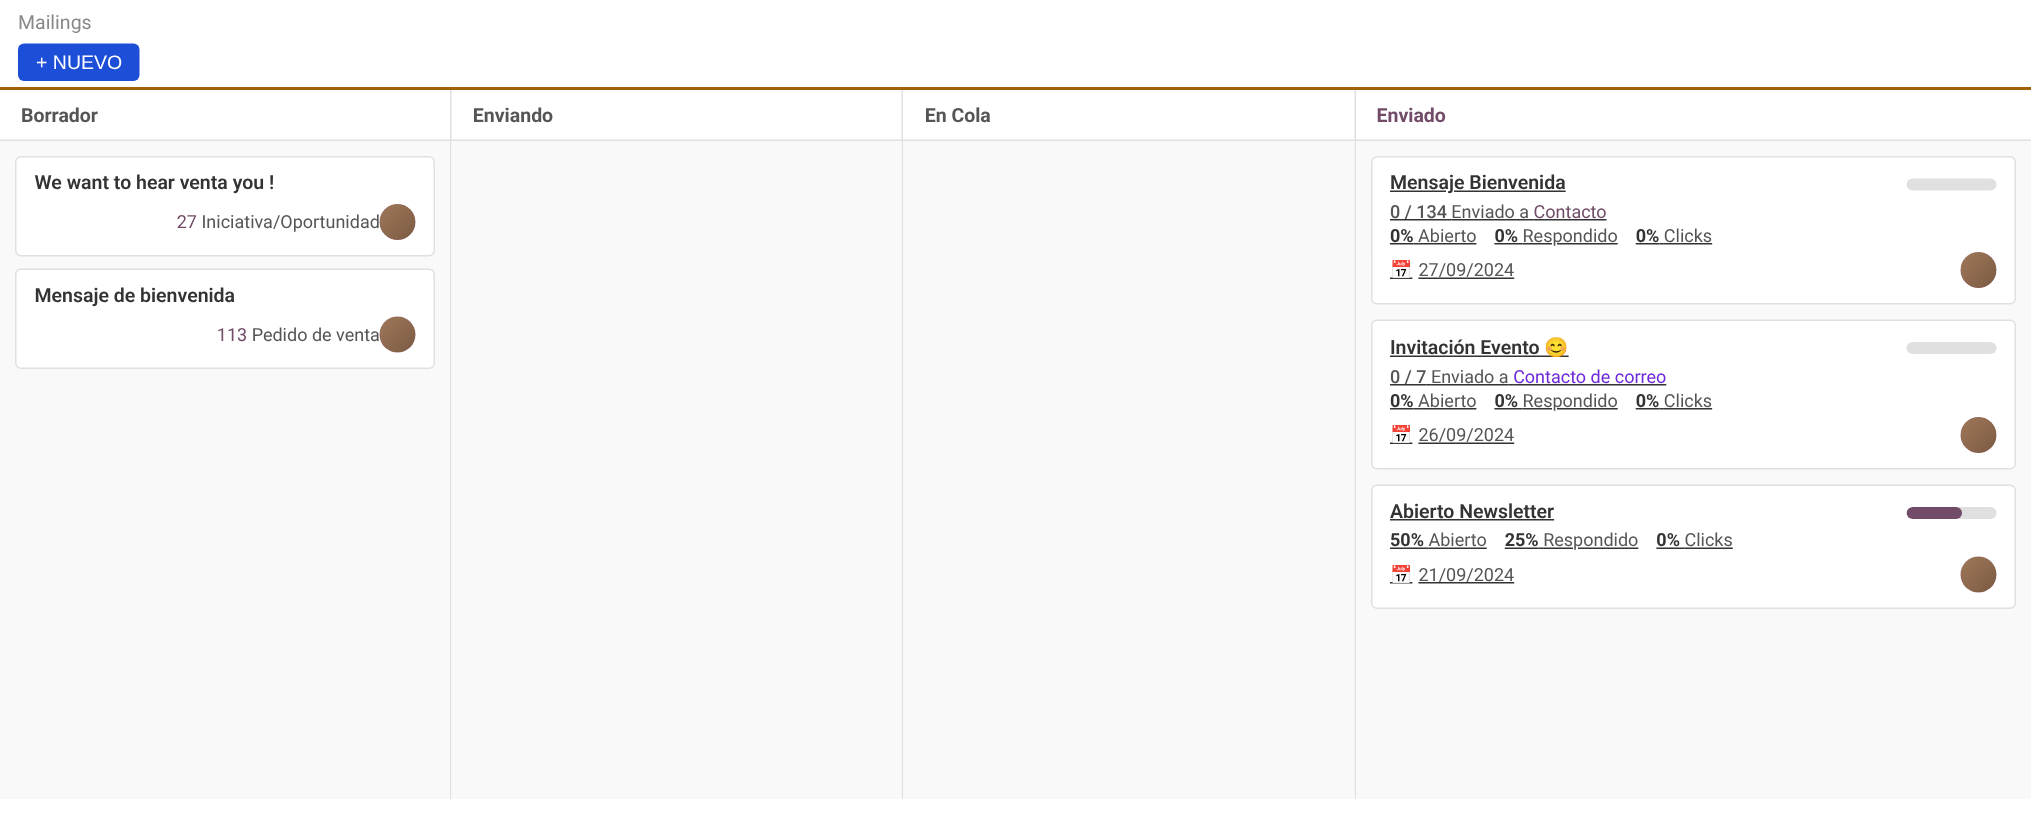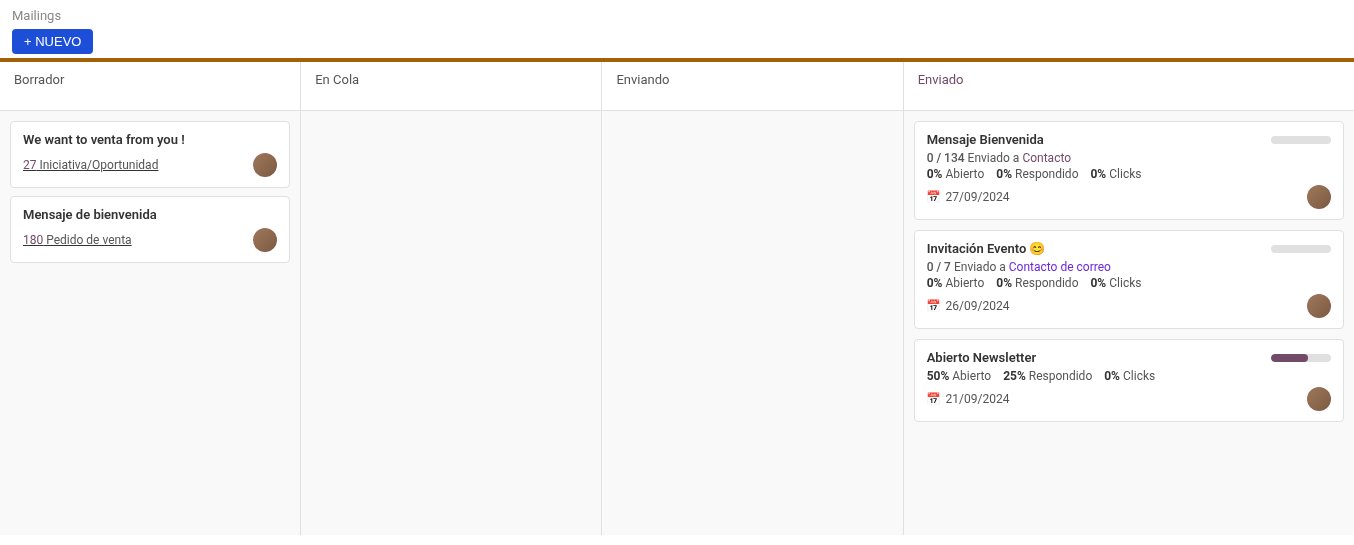--- a/index.html
+++ b/index.html
@@ -4,21 +4,21 @@
   <style>
     * { box-sizing: border-box; margin: 0; padding: 0; }
     body {
       font-family: -apple-system, BlinkMacSystemFont, 'Segoe UI', Roboto, sans-serif;
       background: #fff;
       color: #333;
       font-size: 13px;
     }
     .page-header {
       padding: 8px 12px 4px 12px;
-      border-bottom: 4px solid #a16207;
+      border-bottom: 2px solid #a16207;
     }
     .page-title {
       font-size: 13px;
       color: #888;
       margin-bottom: 6px;
     }
     .btn-new {
       background: #1d4ed8;
       color: #fff;
       border: none;
@@ -45,23 +45,23 @@
       border-right: 1px solid #e0e0e0;
       display: flex;
       flex-direction: column;
     }
     .kanban-column:last-child {
       border-right: none;
       flex: 1.5;
     }
 
     .column-header {
-      padding: 10px 14px 23px 14px;
-      font-size: 13px;
-      font-weight: 400;
+      padding: 10px 14px 8px 14px;
+      font-size: 13px;
+      font-weight: 700;
       color: #555;
       border-bottom: 1px solid #e0e0e0;
     }
     .column-header.enviado {
       color: #714b67;
     }
 
     .column-body {
       padding: 10px 10px;
       display: flex;
@@ -82,22 +82,21 @@
 
     .card-title {
       font-size: 13px;
       font-weight: 600;
       color: #333;
       margin-bottom: 6px;
     }
     .card-meta {
       display: flex;
       align-items: center;
-      justify-content: space-between;
-      text-decoration: underline;
+      justify-content: flex-end;
     }
     .card-count {
       font-size: 12px;
       color: #555;
     }
     .card-count span {
       color: #714b67;
     }
     .avatar {
       width: 24px;
@@ -119,20 +118,21 @@
     }
 
     
     .enviado-card {
       background: #fff;
       border: 1px solid #e0e0e0;
       border-radius: 4px;
       padding: 10px 12px;
       cursor: pointer;
       margin-bottom: 2px;
+      text-decoration: underline;
     }
 
     .enviado-card-header {
       display: flex;
       align-items: center;
       justify-content: space-between;
       margin-bottom: 4px;
     }
     .enviado-card-title {
       font-size: 13px;
@@ -201,45 +201,45 @@
 <div class="page-header">
   <div class="page-title">Mailings</div>
   <button class="btn-new">+ NUEVO</button>
 </div>
 
 <div class="kanban-board" id="kanban-board">
 <div class="kanban-column">
       <div class="column-header">Borrador</div>
       <div class="column-body">
         <div class="mailing-card">
-          <div class="card-title">We want to venta from you !</div>
+          <div class="card-title">We want to hear venta you !</div>
           <div class="card-meta">
             <div class="card-count"><span>27</span> Iniciativa/Oportunidad</div>
             <div class="avatar">
               <div class="avatar-img"></div>
             </div>
           </div>
         </div>
         <div class="mailing-card">
           <div class="card-title">Mensaje de bienvenida</div>
           <div class="card-meta">
-            <div class="card-count"><span>180</span> Pedido de venta</div>
-            <div class="avatar">
-              <div class="avatar-img"></div>
-            </div>
-          </div>
-        </div>
-      </div>
+            <div class="card-count"><span>113</span> Pedido de venta</div>
+            <div class="avatar">
+              <div class="avatar-img"></div>
+            </div>
+          </div>
+        </div>
+      </div>
+    </div>
+    <div class="kanban-column">
+      <div class="column-header">Enviando</div>
+      <div class="column-body-empty"></div>
     </div>
     <div class="kanban-column">
       <div class="column-header">En Cola</div>
-      <div class="column-body-empty"></div>
-    </div>
-    <div class="kanban-column">
-      <div class="column-header">Enviando</div>
       <div class="column-body-empty"></div>
     </div>
     <div class="kanban-column">
       <div class="column-header enviado">Enviado</div>
       <div class="column-body">
         <div class="enviado-card">
           <div class="enviado-card-header">
             <span class="enviado-card-title">Mensaje Bienvenida</span>
             <div class="progress-bar-container">
               <div class="progress-bar-fill" style="width: 0%; background: rgb(224, 224, 224);"></div>

